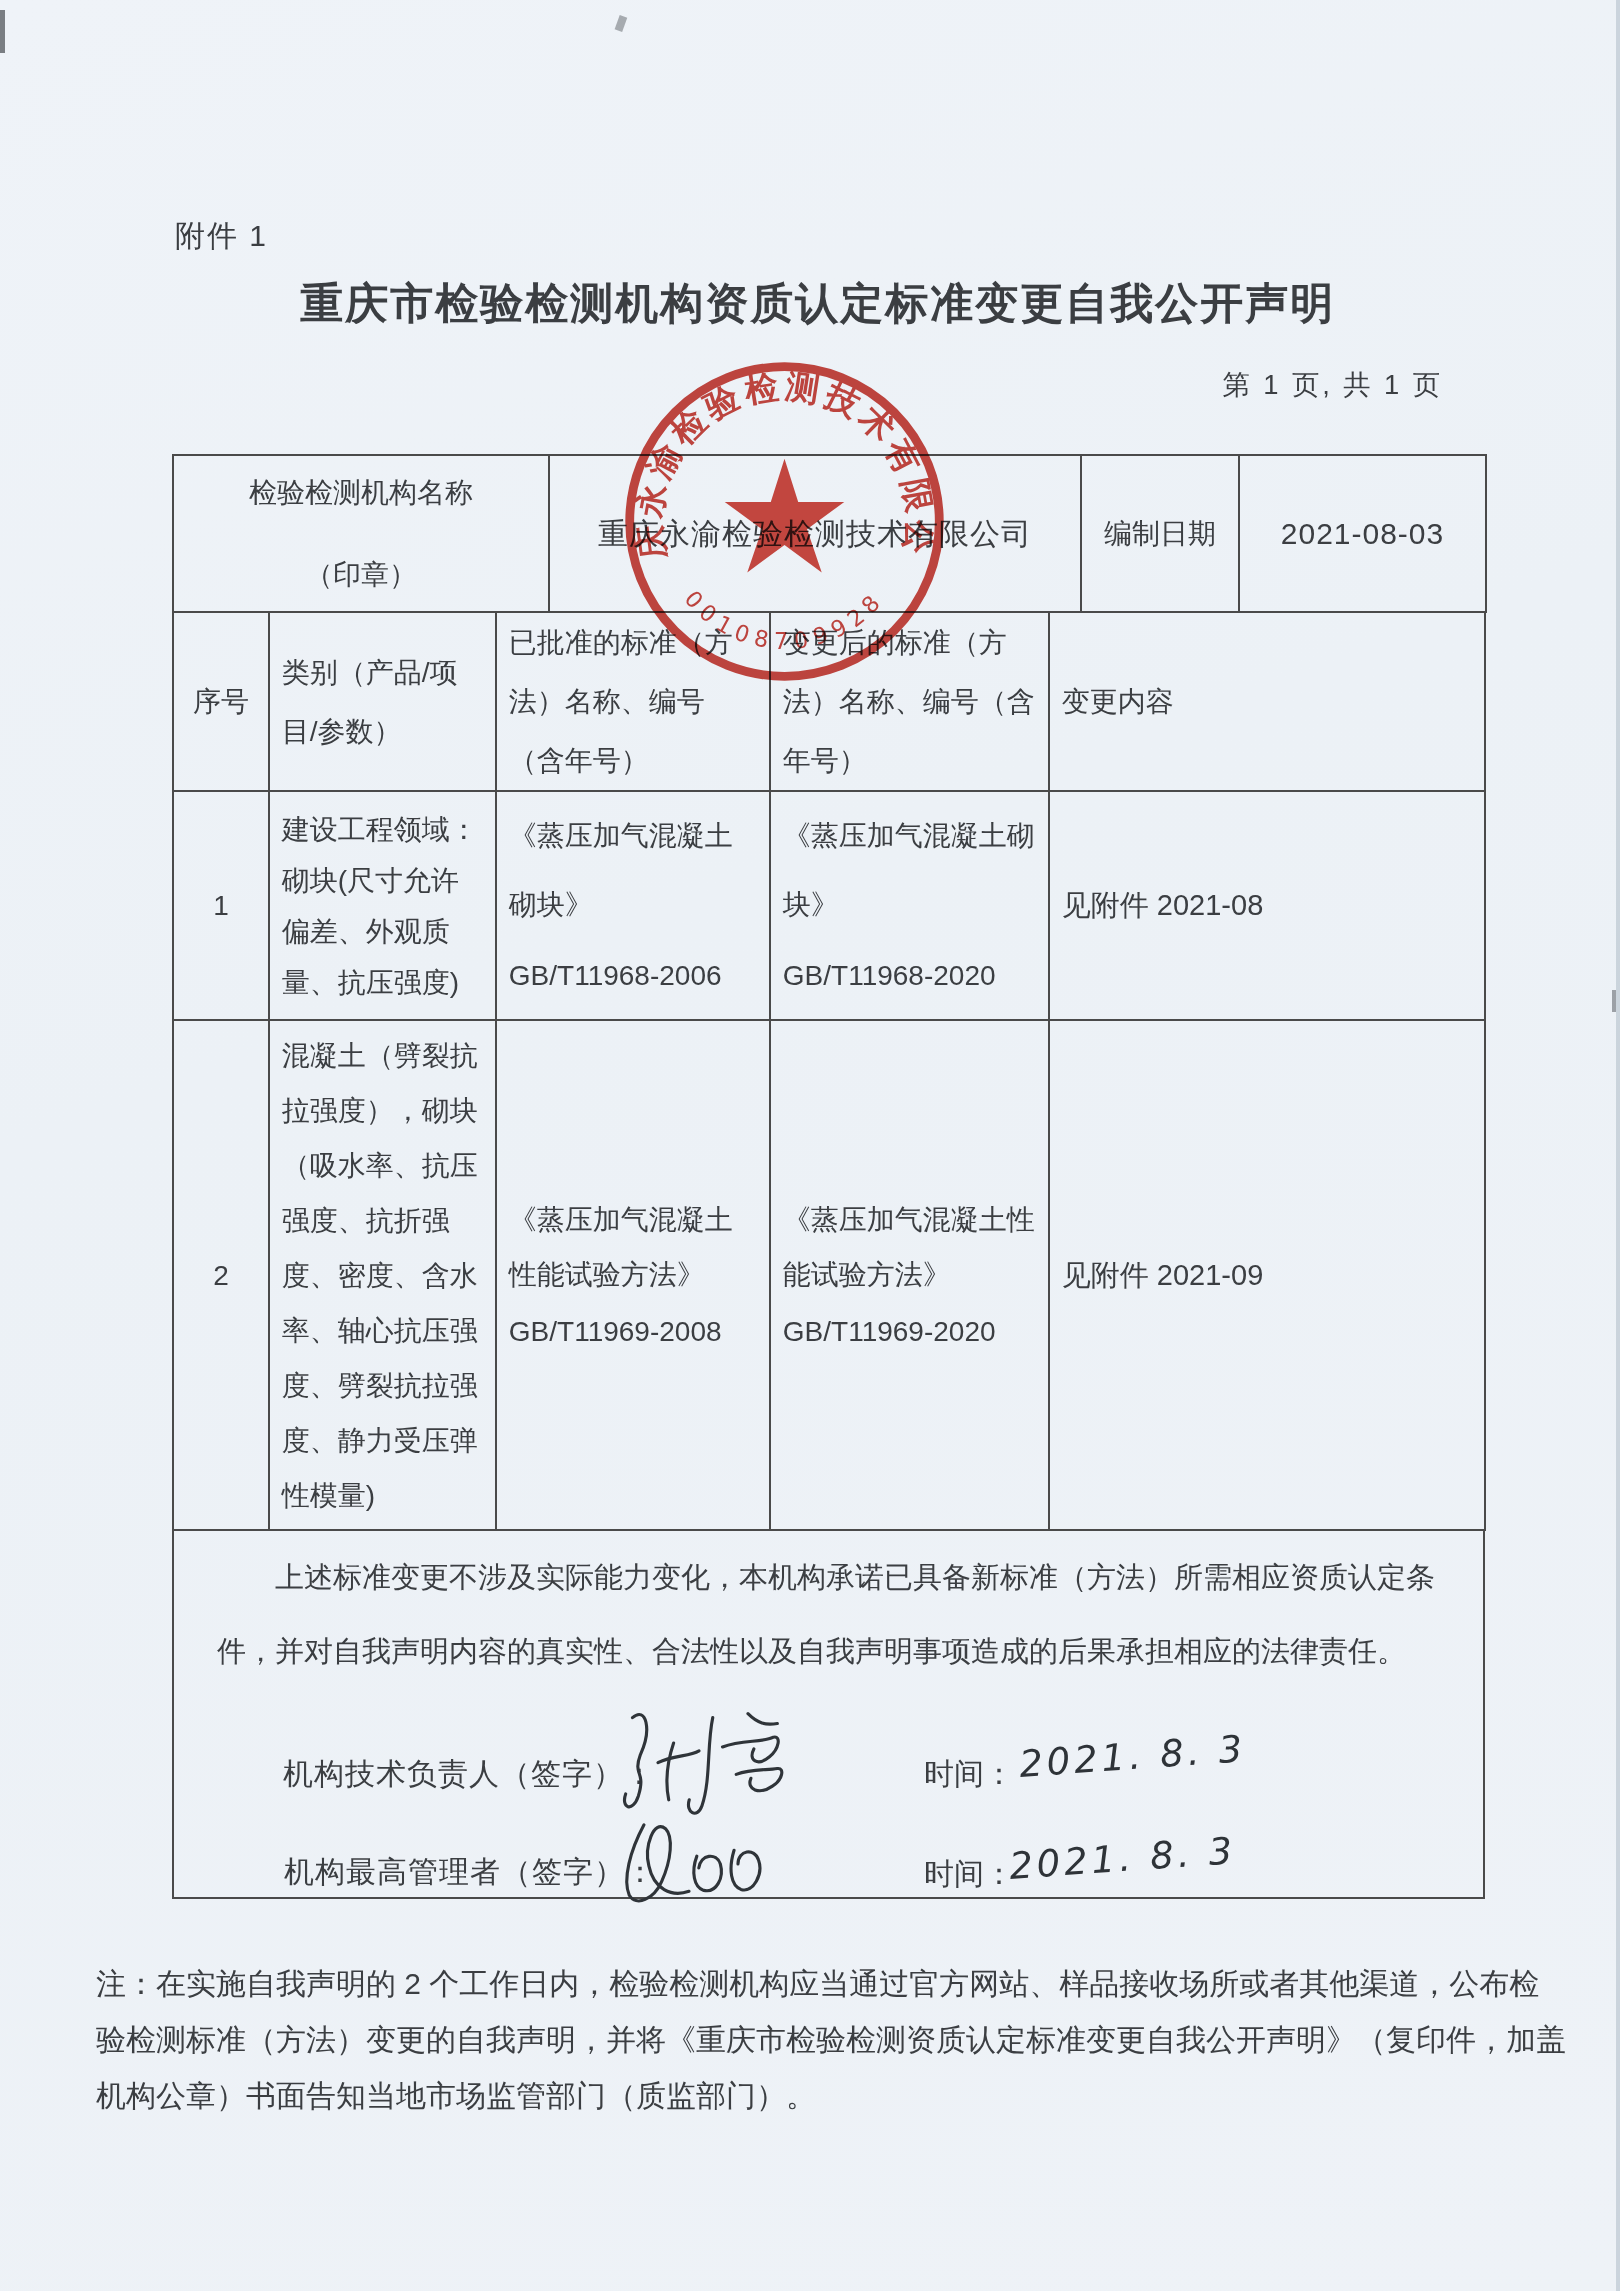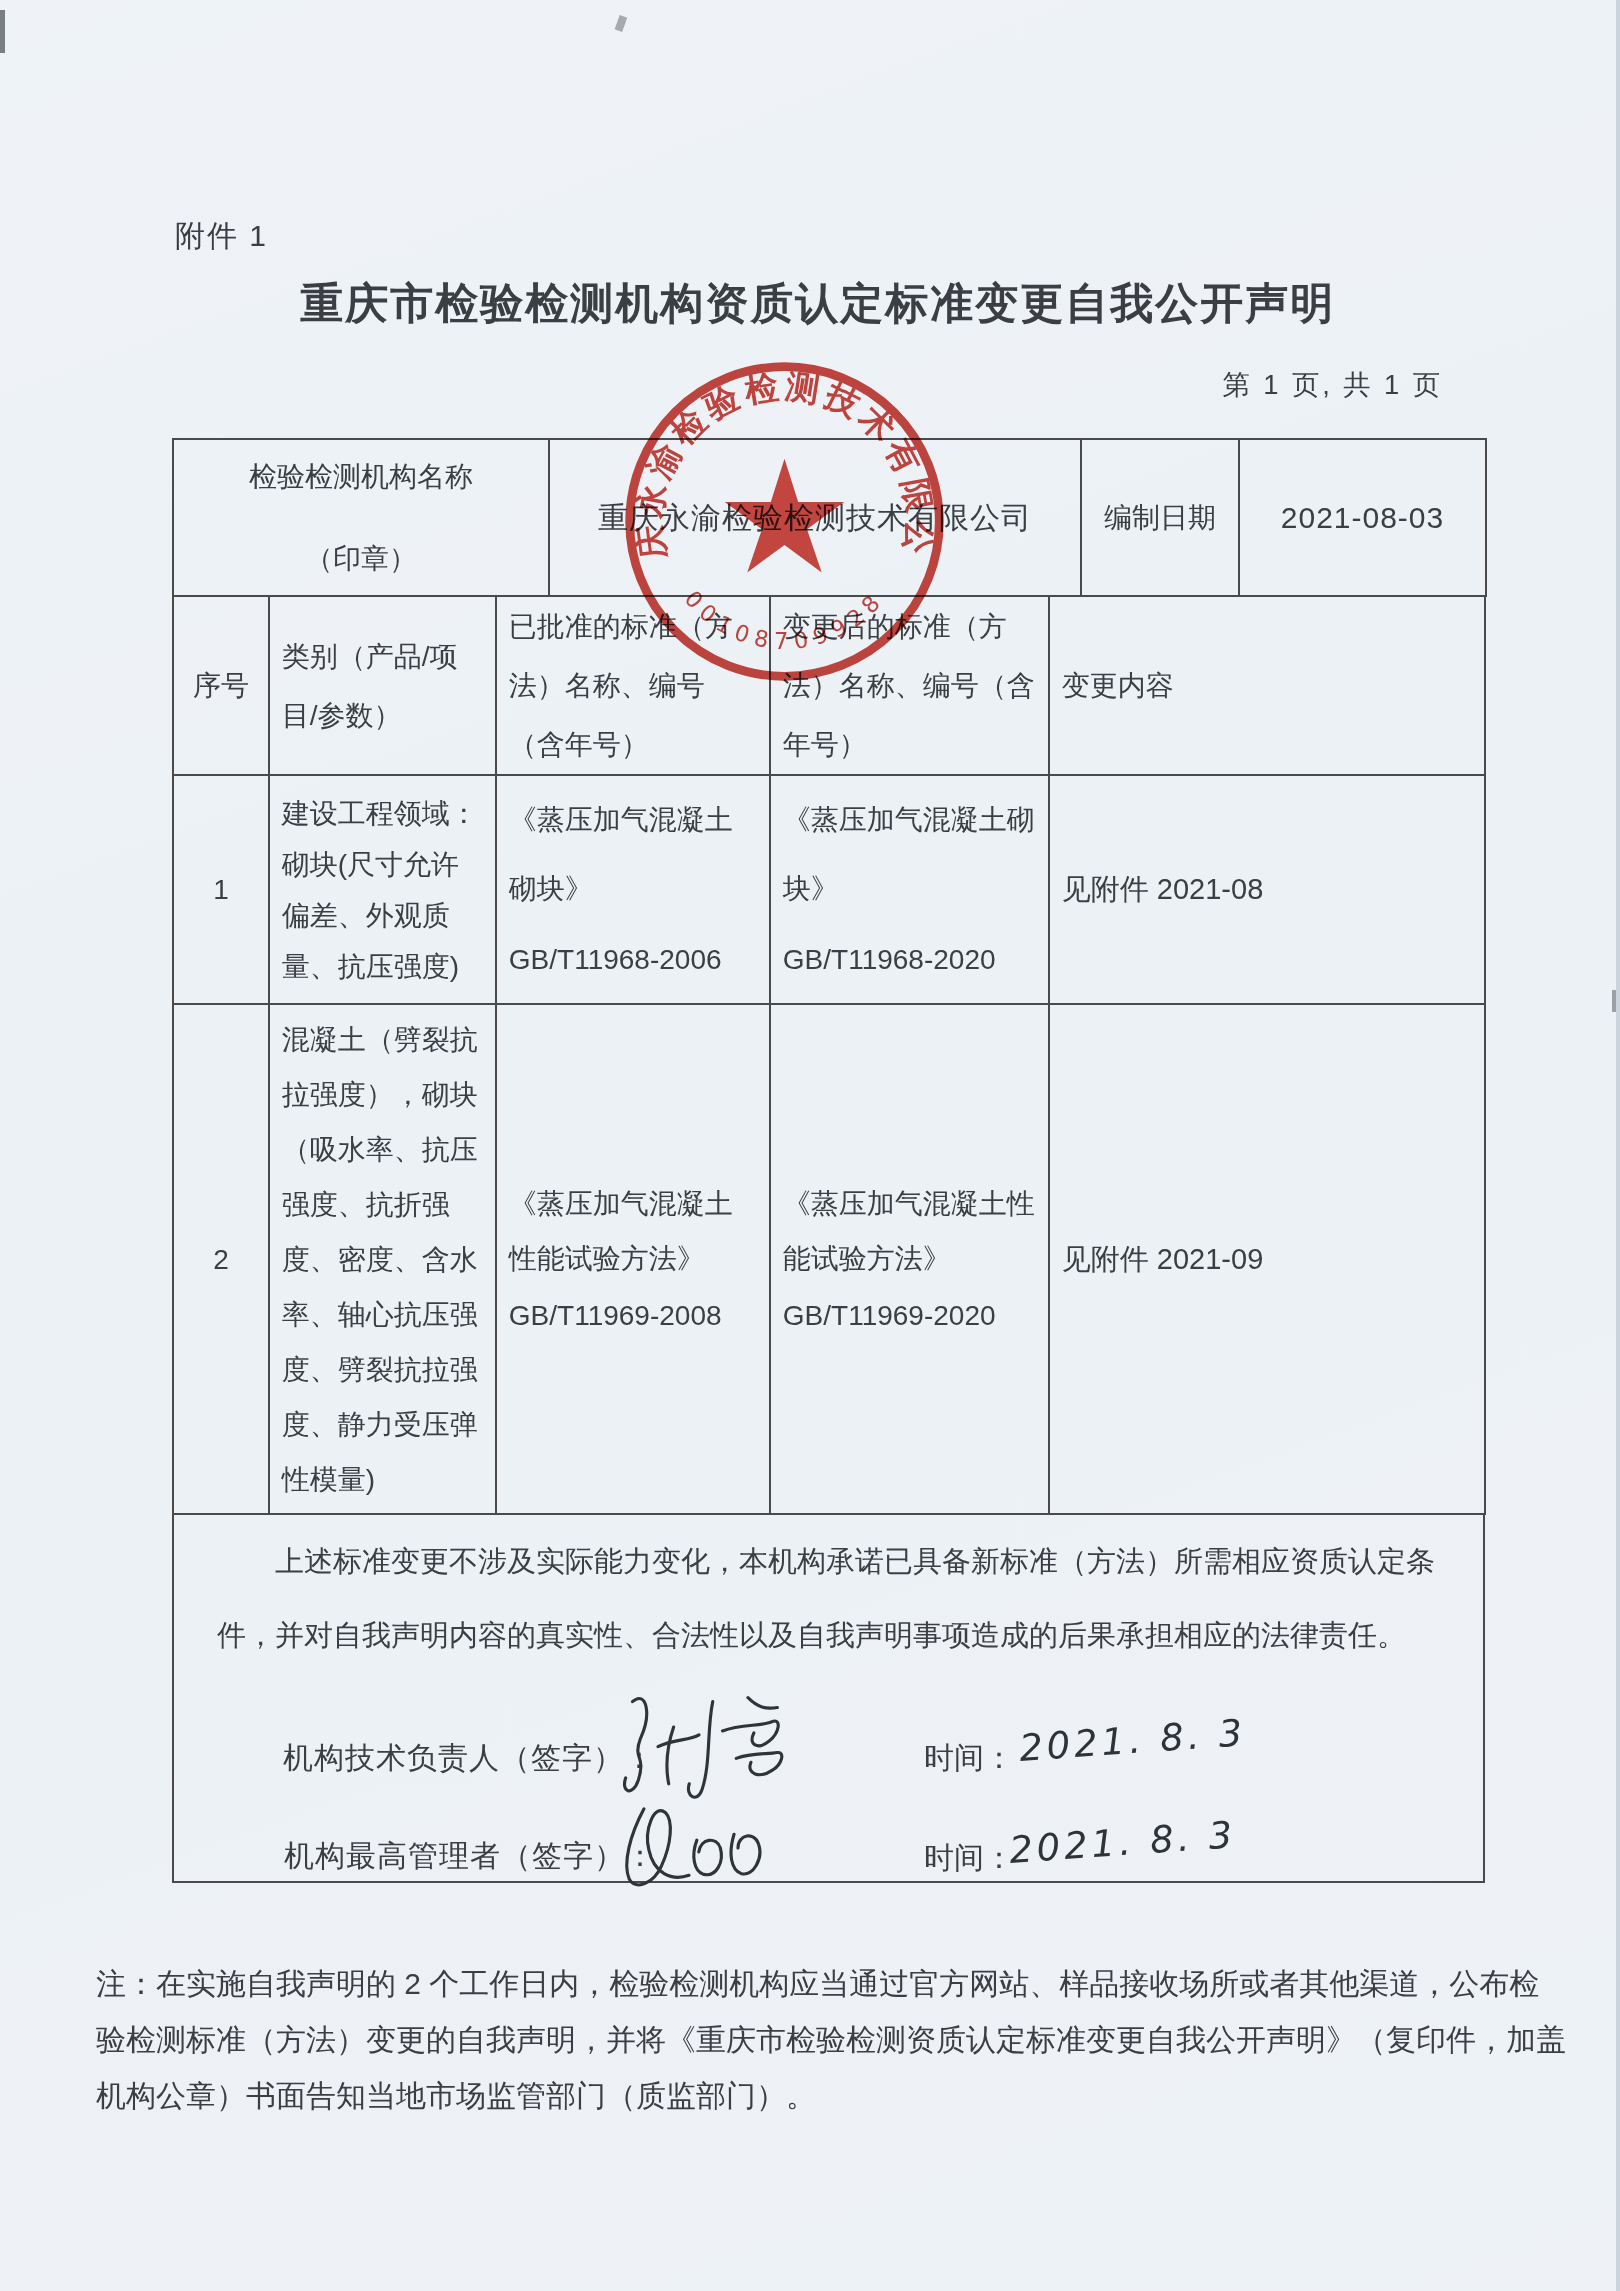--- a/index.html
+++ b/index.html
@@ -15,21 +15,21 @@
   .a1{left:0;top:9.8px;width:4.9px;height:43px;opacity:.65;}
   .a2{left:617px;top:15.7px;width:7.8px;height:14.7px;opacity:.4;transform:rotate(20deg);}
   .a3{right:0;top:0;width:3.9px;height:100%;background:#c7d0d9;opacity:.9;}
   .a4{right:3.9px;top:990px;width:3.9px;height:21.6px;opacity:.45;}
 
   .attachment{position:absolute;left:175px;top:216px;font-size:30px;letter-spacing:2px;}
   .title{position:absolute;left:0;right:0;top:275px;margin:0;text-align:center;
          font-size:43px;font-weight:bold;letter-spacing:2px;transform:translateX(7.8px);}
   .page-info{position:absolute;right:177px;top:367px;font-size:27.4px;letter-spacing:2.9px;}
 
-  .doc{position:absolute;left:172px;top:438px;width:1313px;}
+  .doc{position:absolute;left:172px;top:454px;width:1313px;}
   table{border-collapse:collapse;table-layout:fixed;width:1313px;}
   td{border:2px solid #4a4a4a;font-size:28px;line-height:51px;color:#3b3e42;
      padding:0 11.8px;overflow:hidden;}
   .t2,.t3{margin-top:-2px;}
   .t1 td{height:155px;}
   .t2 td{height:62px;}
   .t3 tr.hrow td{height:164px;line-height:59px;}
   .t3 tr.r1 td{height:227px;margin-top:46px;}
   .t3 tr.r2 td{height:508px;line-height:55px;}
   .c-center{text-align:center;}

